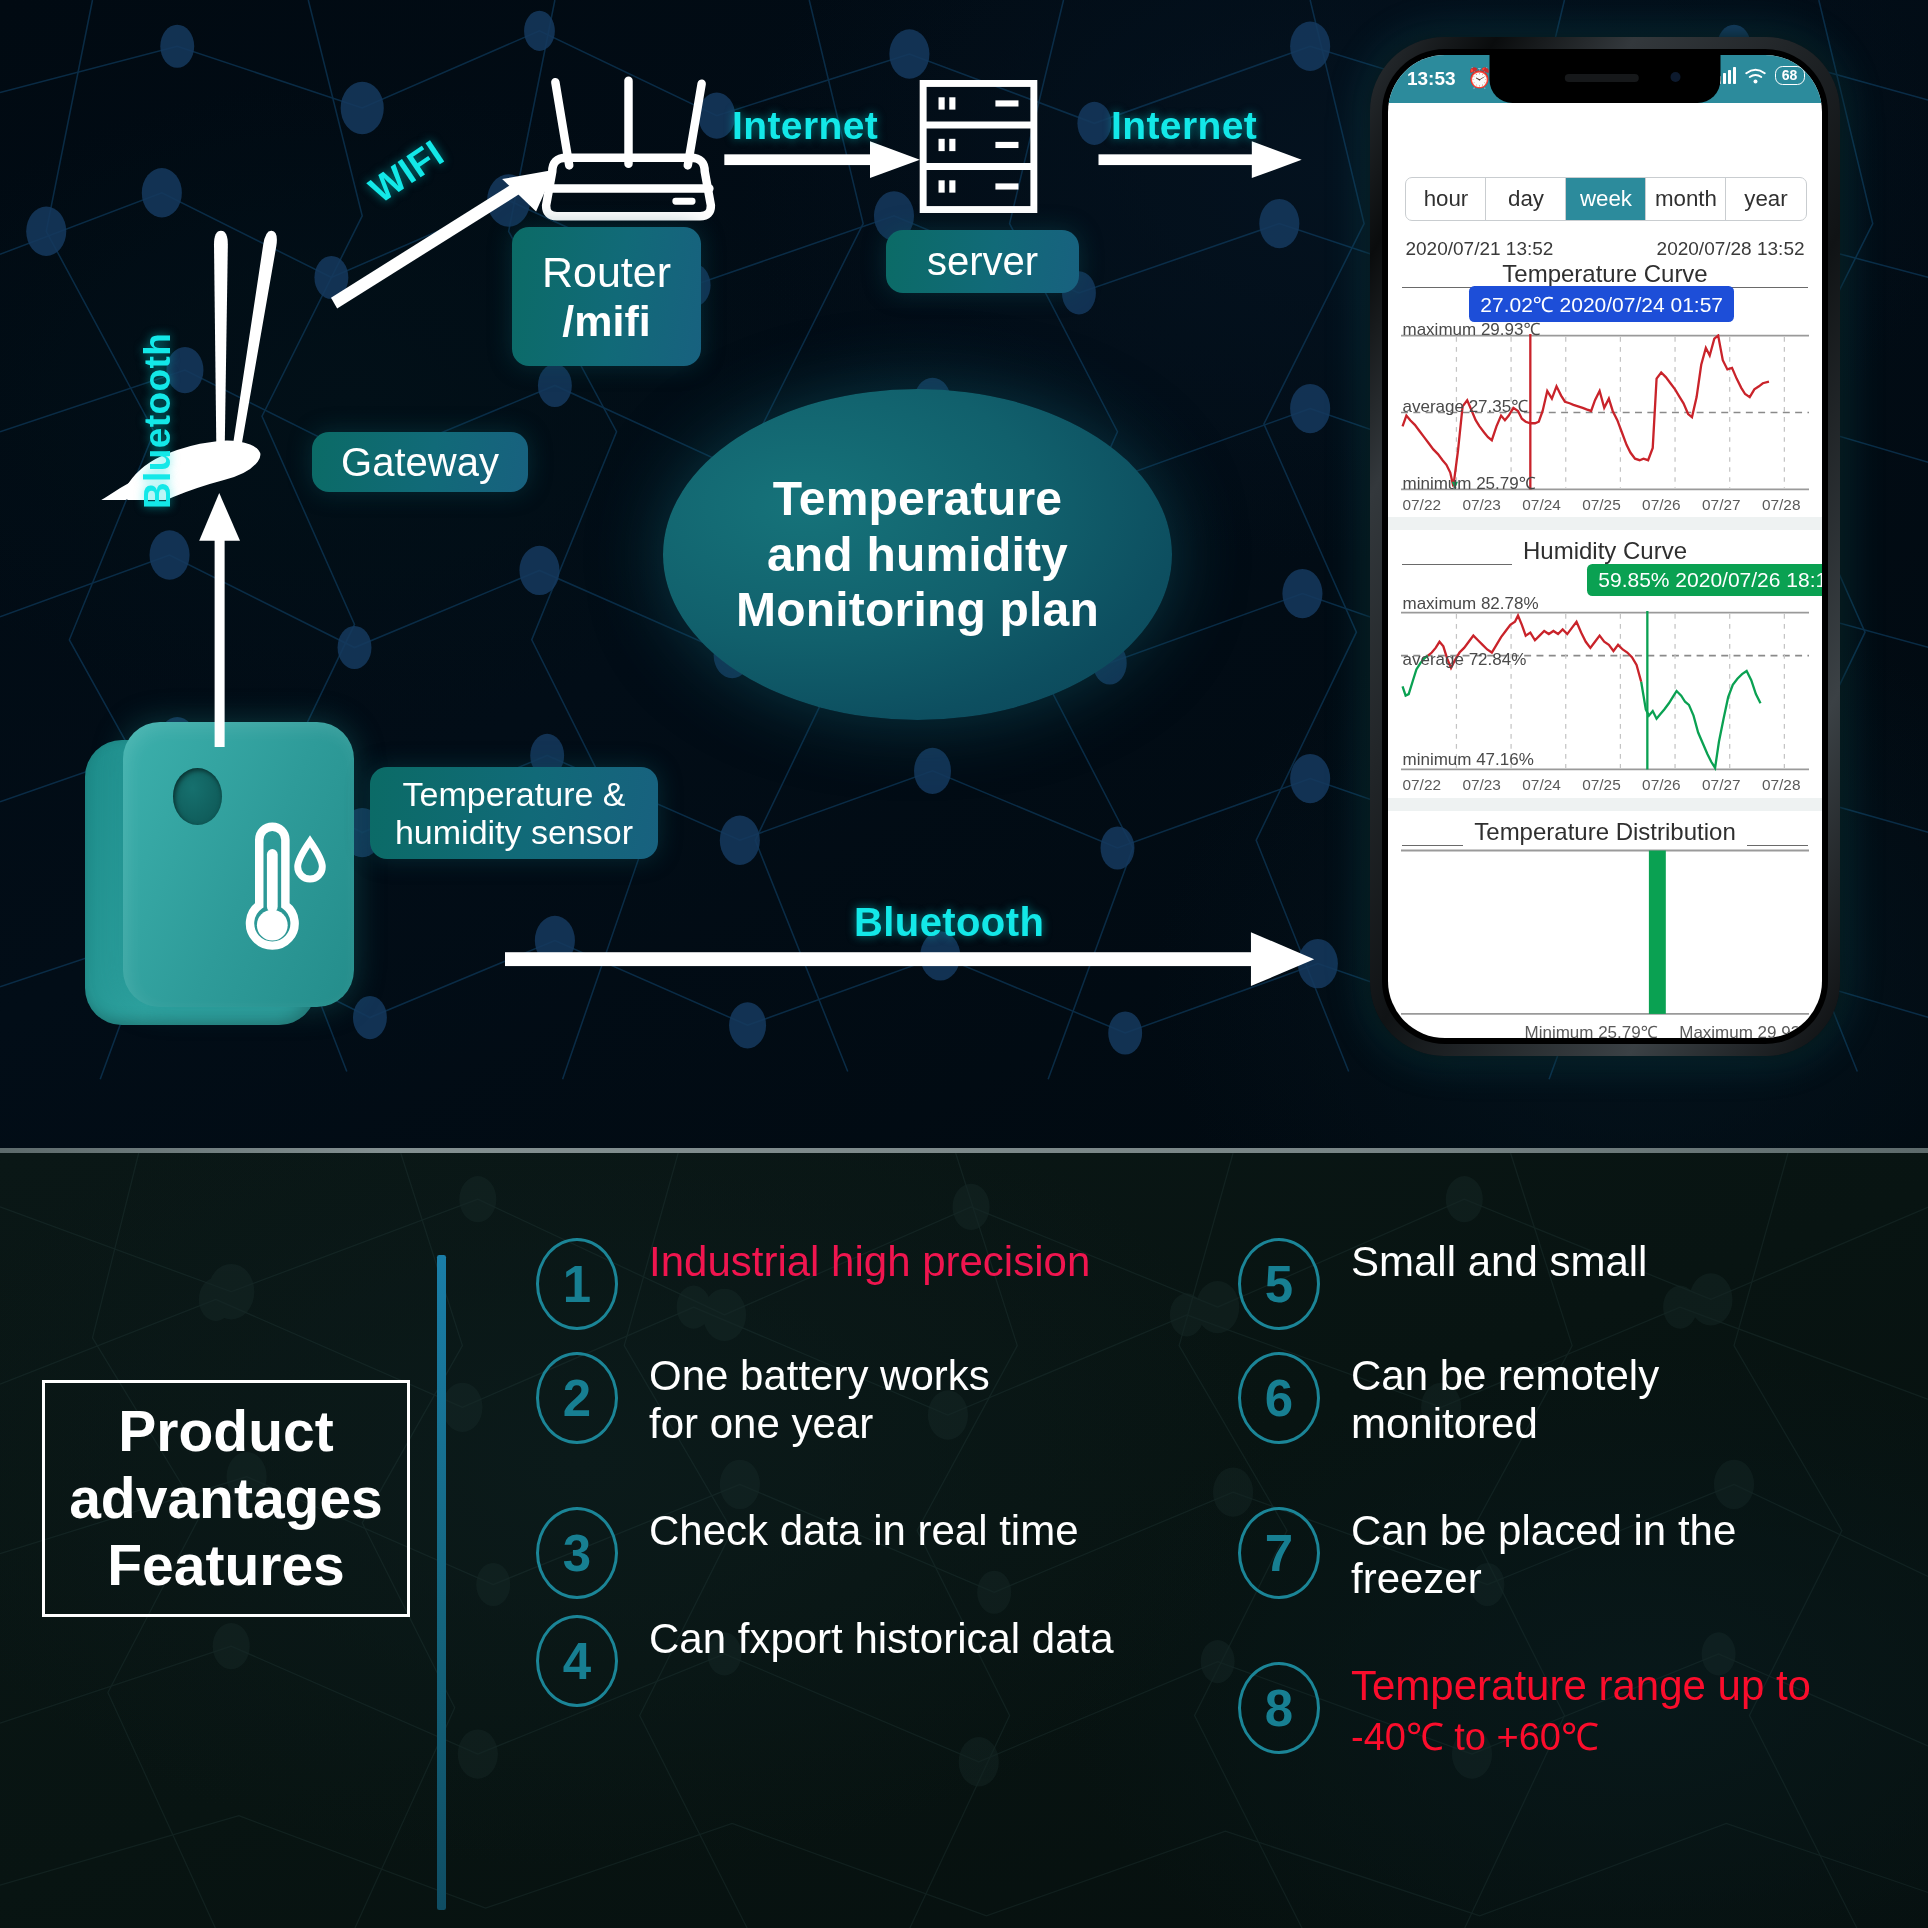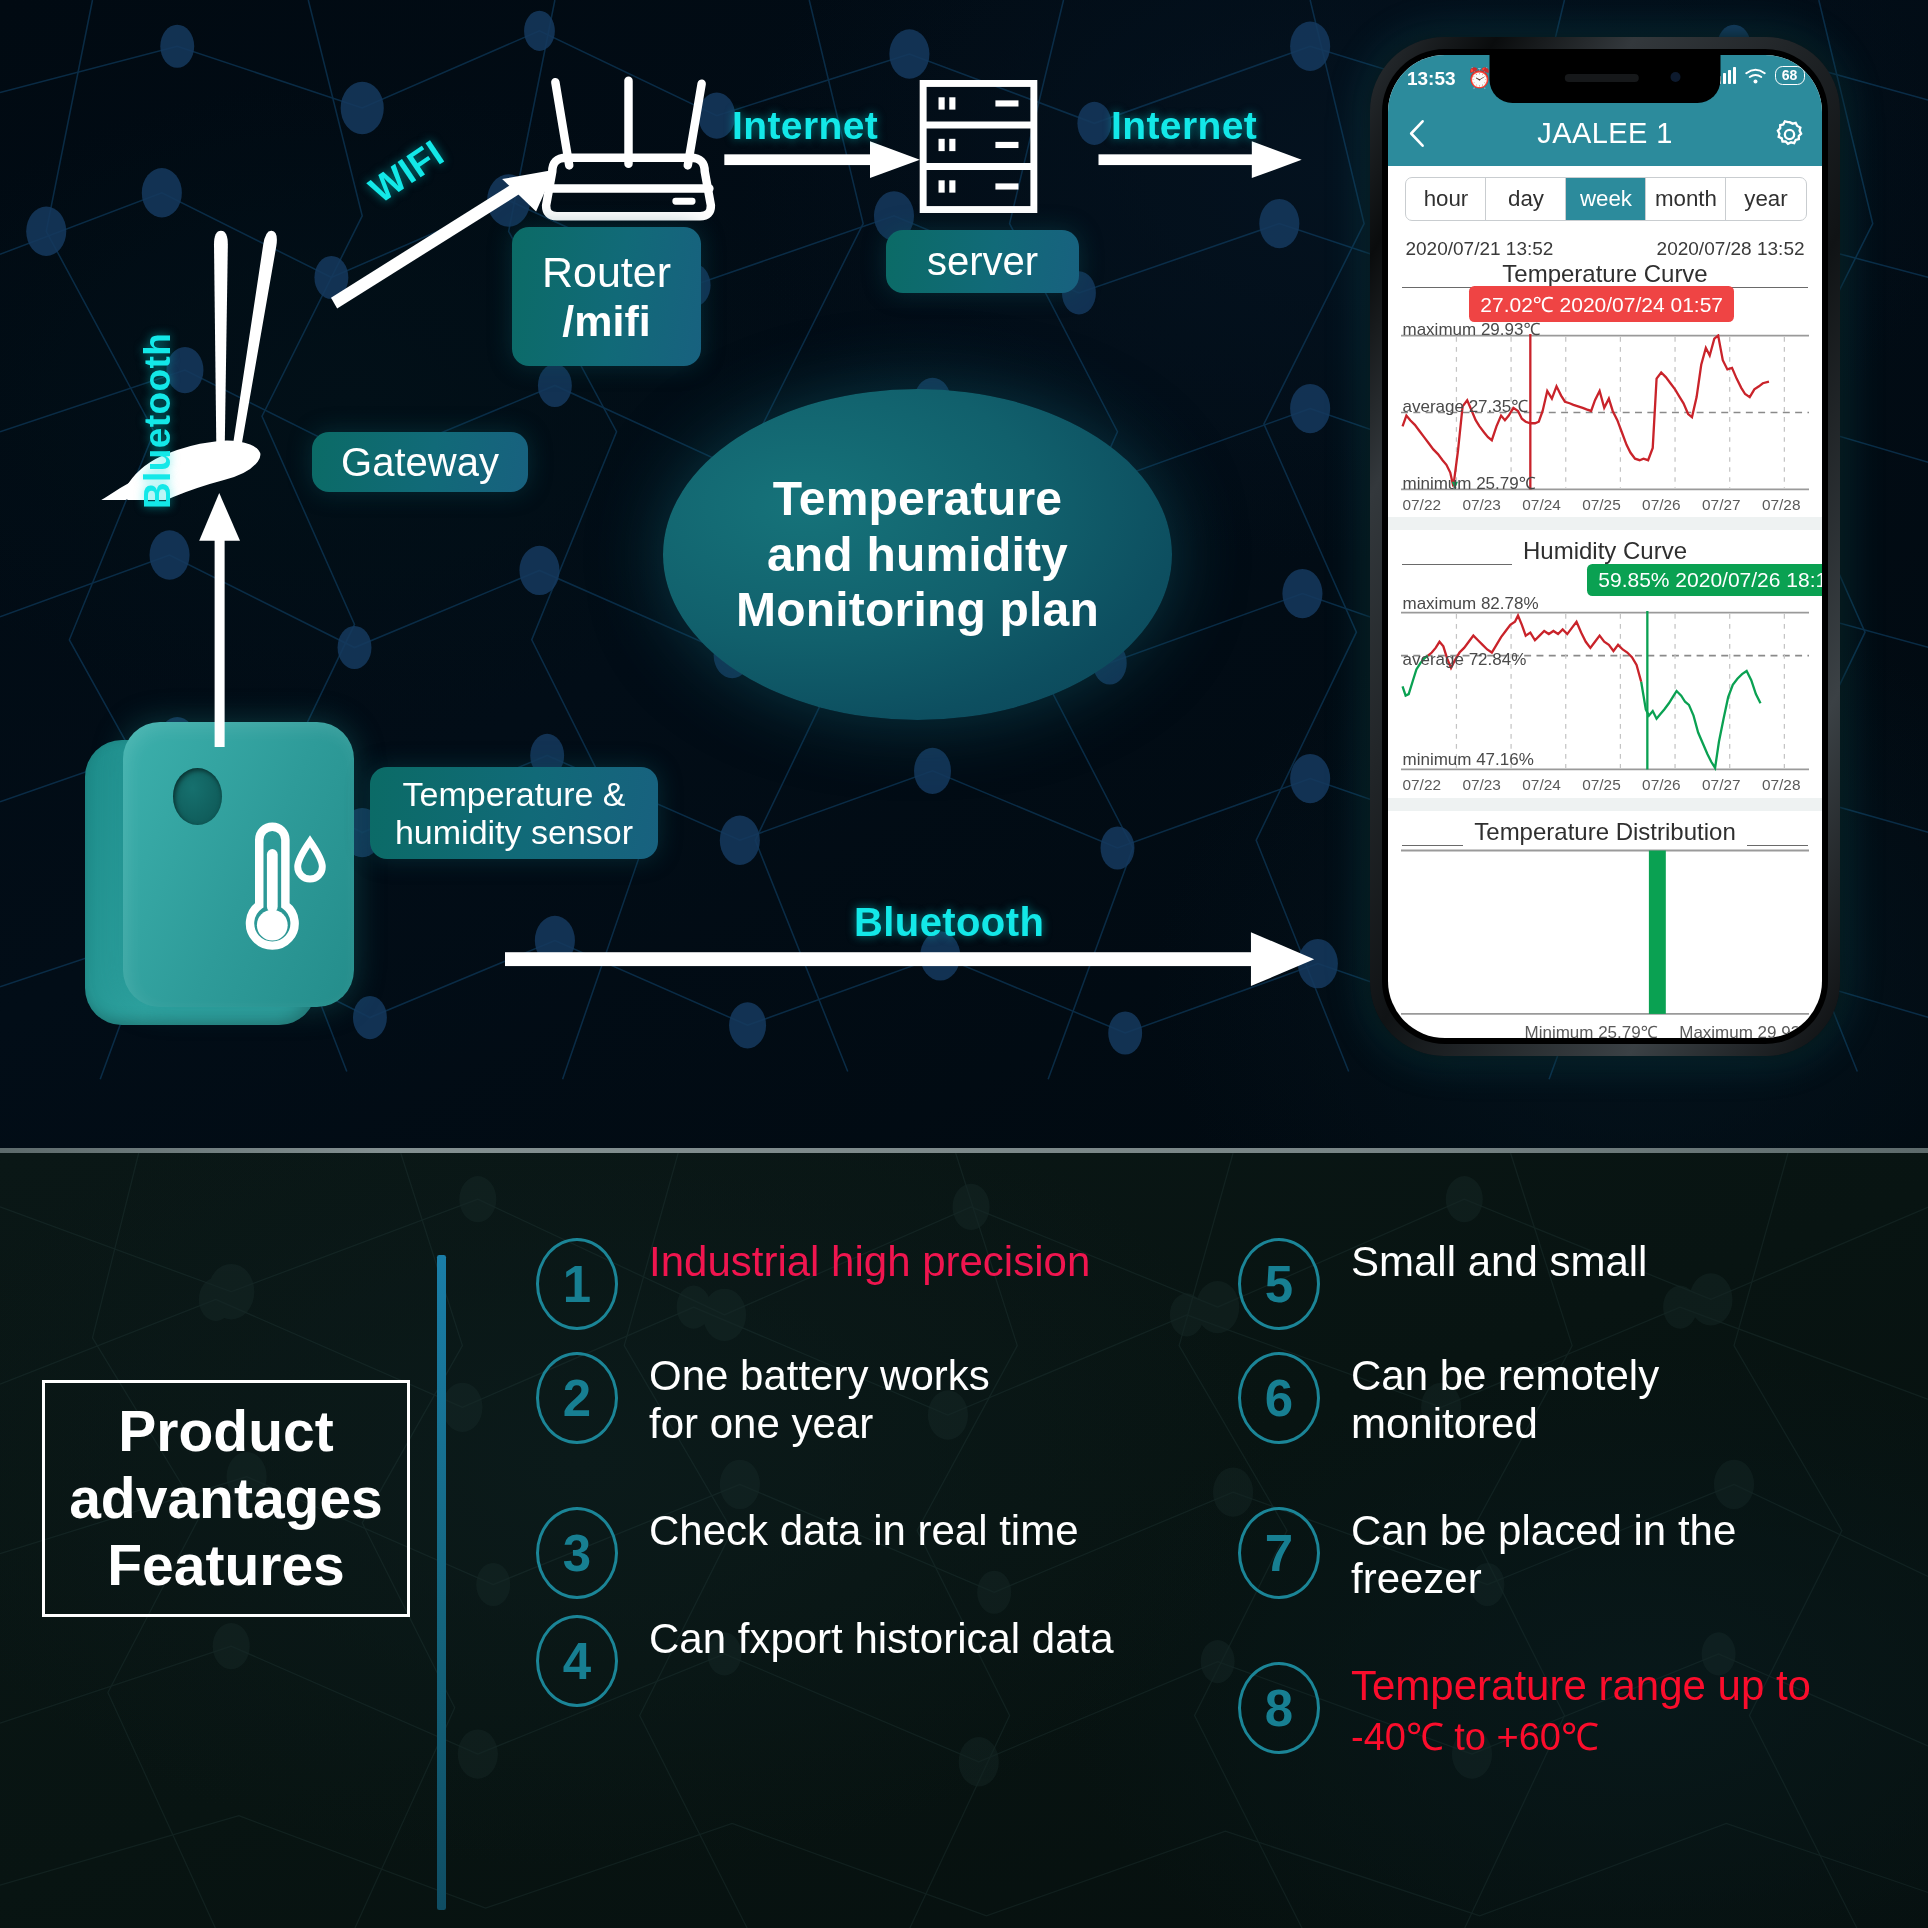--- a/index.html
+++ b/index.html
@@ -87,21 +87,21 @@
 
   .range-row{position:absolute;left:17px;right:17px;top:183px;display:flex;justify-content:space-between;
      font-size:19px;color:#3a3a3a;z-index:3;}
 
   .chart-title{position:absolute;left:14px;right:14px;display:flex;align-items:flex-end;gap:10.8px;
      font-size:24px;color:#2f2f2f;z-index:3;}
   .chart-title .ln{flex:1;height:1.5px;background:#6a6a6a;}
   .chart-title .tx{white-space:nowrap;}
 
   .tooltip{position:absolute;color:#fff;font-size:21px;padding:3.9px 10.8px;border-radius:5.4px;z-index:6;white-space:nowrap;}
-  .tooltip.red{background:#ef4444;}
+  .tooltip.red{background:#1d4ed8;}
   .tooltip.green{background:#0aa152;}
 
   .axlabel{position:absolute;font-size:17px;color:#4a4a4a;z-index:4;white-space:nowrap;}
   .xticks{position:absolute;display:flex;justify-content:space-between;font-size:15.4px;color:#5a5a5a;z-index:3;}
 
   .gray-gap{position:absolute;left:0;width:100%;height:12.3px;background:#eef2f2;z-index:2;}
 
   .distrib-foot{position:absolute;font-size:17px;color:#5a5a5a;z-index:4;display:flex;gap:21.6px;}
 
   
@@ -349,32 +349,20 @@
               </svg>
               <span class="batt">68</span>
             </div>
           </div>
 
           <div class="notch">
             <div class="notch-speaker"></div>
             <div class="notch-cam"></div>
           </div>
 
-          <div class="appbar">
-            <svg class="back" viewBox="0 0 22 38">
-              <path d="M19,3 L4,19 L19,35" fill="none" stroke="#fff" stroke-width="3.4" stroke-linecap="round" stroke-linejoin="round"></path>
-            </svg>
-            <div class="title">JAALEE 1</div>
-            <svg class="gear" viewBox="0 0 40 40">
-              <g fill="none" stroke="#fff" stroke-width="3">
-                <path d="M20,4 l4,2 l4,-1 l2,4 l4,2 l-1,4 l2,4 l-3,3 l0,4 l-4,1 l-2,4 l-4,-1 l-4,2 l-3,-3 l-4,0 l-1,-4 l-4,-2 l1,-4 l-2,-4 l3,-3 l0,-4 l4,-1 l2,-4 l4,1 Z"></path>
-                <circle cx="20" cy="20" r="6"></circle>
-              </g>
-            </svg>
-          </div>
 
           <div class="seg">
             <div>hour</div>
             <div>day</div>
             <div class="on">week</div>
             <div>month</div>
             <div>year</div>
           </div>
 
           <div class="range-row">

